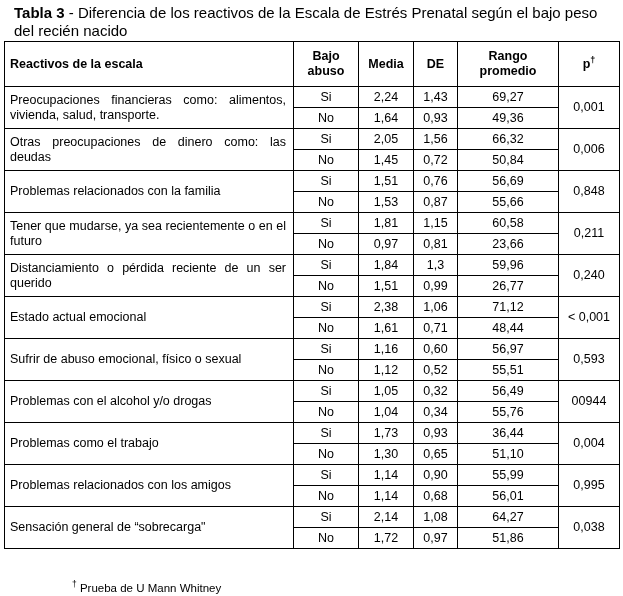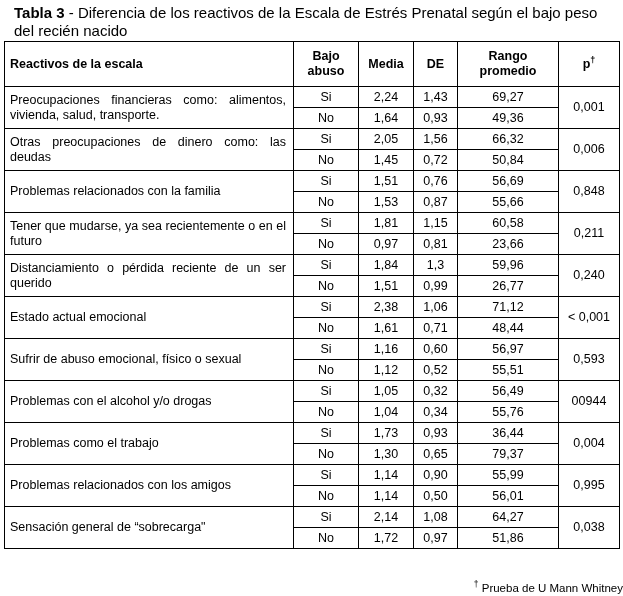--- a/index.html
+++ b/index.html
@@ -43,23 +43,23 @@
   td.lbl {
     text-align: justify;
     padding: 1px 7px 1px 5px;
     font-size: 12.5px;
   }
   td.val { height: 21px; text-align: center; padding: 0 2px; }
   td.pval { text-align: center; padding: 12px 2px; }
 
   .footnote {
     position: absolute; left: 0; top: 577px; width: 623px;
-    text-align: right;
+    text-align: left;
     font-size: 11.5px; line-height: 15px;
-    padding-left: 96px;
+    padding-left: 72px;
   }
   .footnote sup { font-size: 8.5px; }
 </style>
 </head>
 <body>
 
 <div class="page">
 
   <div class="title"><b>Tabla 3</b><span> - Diferencia de los reactivos de la Escala de Estrés Prenatal según el bajo peso del recién nacido</span></div>
 
@@ -209,35 +209,35 @@
         <td class="val">Si</td>
         <td class="val">1,73</td>
         <td class="val">0,93</td>
         <td class="val">36,44</td>
         <td class="pval" rowspan="2">0,004</td>
       </tr>
       <tr>
         <td class="val">No</td>
         <td class="val">1,30</td>
         <td class="val">0,65</td>
-        <td class="val">79,37</td>
+        <td class="val">51,10</td>
       </tr>
 
       <tr>
         <td class="lbl" rowspan="2">Problemas relacionados con los amigos</td>
         <td class="val">Si</td>
         <td class="val">1,14</td>
         <td class="val">0,90</td>
         <td class="val">55,99</td>
         <td class="pval" rowspan="2">0,995</td>
       </tr>
       <tr>
         <td class="val">No</td>
         <td class="val">1,14</td>
-        <td class="val">0,50</td>
+        <td class="val">0,68</td>
         <td class="val">56,01</td>
       </tr>
 
       <tr>
         <td class="lbl" rowspan="2">Sensación general de “sobrecarga"</td>
         <td class="val">Si</td>
         <td class="val">2,14</td>
         <td class="val">1,08</td>
         <td class="val">64,27</td>
         <td class="pval" rowspan="2">0,038</td>

